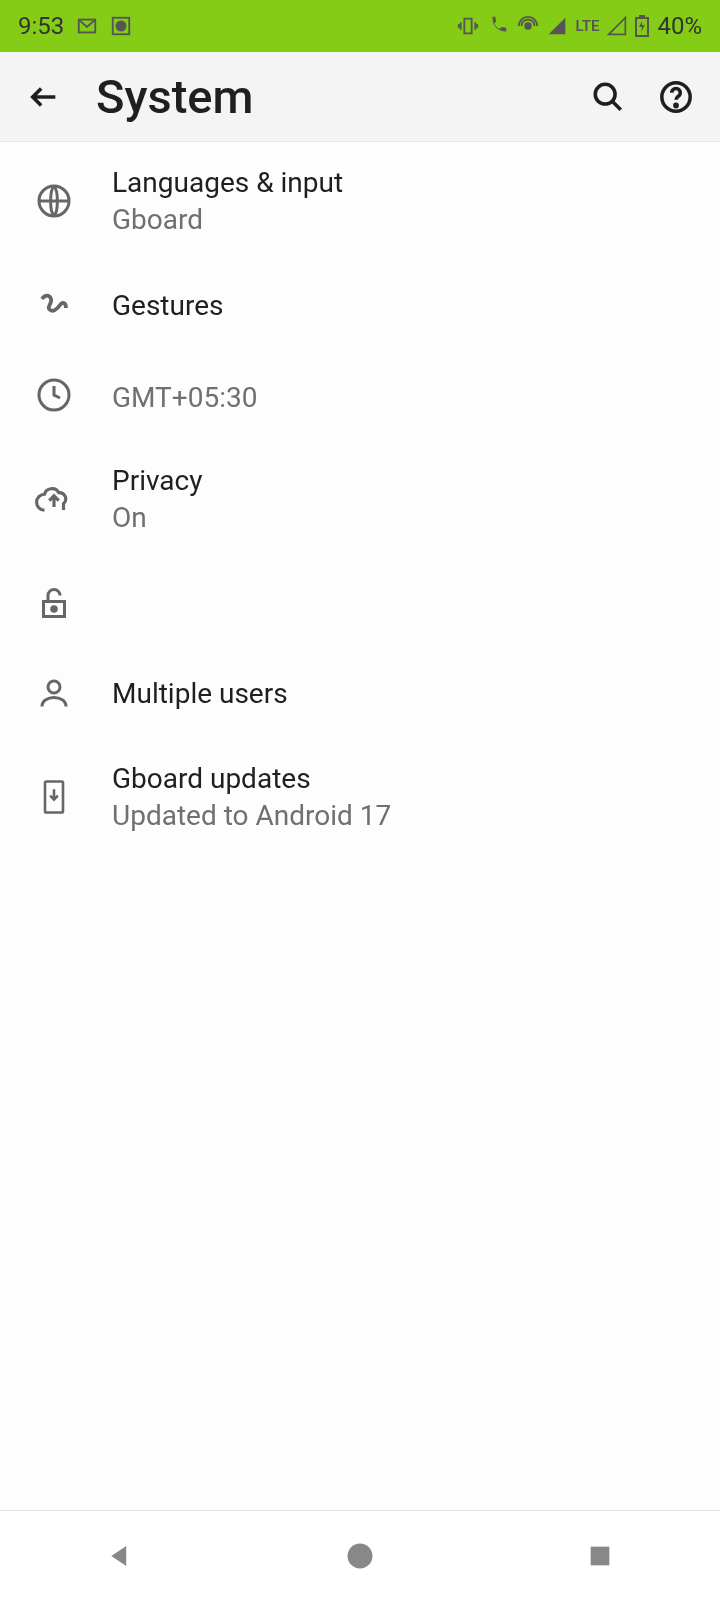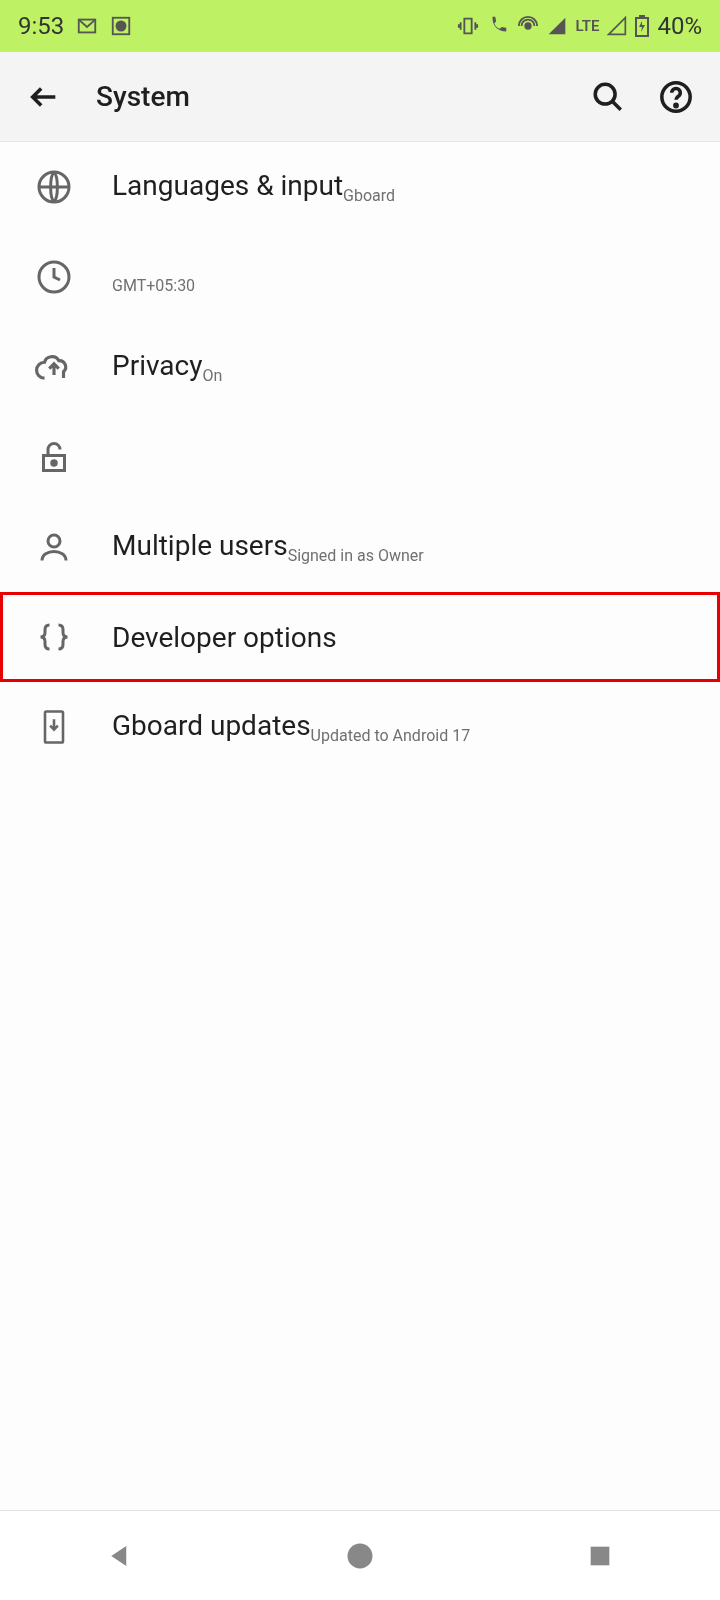--- a/index.html
+++ b/index.html
@@ -1,38 +1,38 @@
 <!DOCTYPE html>
 <html><head>
 <meta charset="utf-8">
 <style>
   * { margin: 0; padding: 0; box-sizing: border-box; }
   html, body { width: 720px; height: 1600px; font-family: Roboto, Arial, sans-serif; background: #fdfdfd; overflow: hidden; }
   .status-bar {
     height: 52px;
-    background: #bef264;
+    background: #84cc16;
     display: flex;
     align-items: center;
     padding: 0 18px;
     color: #333;
     font-size: 24px;
   }
   .status-left { display: flex; align-items: center; gap: 12px; }
   .status-right { margin-left: auto; display: flex; align-items: center; gap: 8px; }
   .status-icon { color: #555; }
   .app-bar {
     height: 90px;
     background: #f4f4f4;
     display: flex;
     align-items: center;
     padding: 0 24px;
     border-bottom: 1px solid #e6e6e6;
   }
   .back-btn { width: 40px; height: 40px; display: flex; align-items: center; justify-content: center; }
-  .app-title { font-size: 28px; font-weight: 500; color: #1f1f1f; margin-left: 32px; }
+  .app-title { font-size: 47px; font-weight: 500; color: #1f1f1f; margin-left: 32px; }
   .app-actions { margin-left: auto; display: flex; gap: 28px; }
   .action-btn { width: 40px; height: 40px; display: flex; align-items: center; justify-content: center; color: #222; }
   .content { background: #fdfdfd; }
   .list-item {
     display: flex;
     align-items: center;
     padding: 24px 24px;
     min-height: 90px;
   }
   .list-item.hl {
@@ -40,23 +40,23 @@
     outline-offset: -3px;
   }
   .li-icon {
     width: 60px;
     display: flex;
     align-items: center;
     justify-content: center;
     color: #666;
     flex-shrink: 0;
   }
-  .li-text { margin-left: 28px; display: flex; flex-direction: row; }
+  .li-text { margin-left: 28px; display: flex; flex-direction: column; }
   .li-title { font-size: 28px; color: #1f1f1f; font-weight: 400; }
-  .li-sub { font-size: 16px; color: #707070; margin-top: 17px; }
+  .li-sub { font-size: 28px; color: #707070; margin-top: 4px; }
   .nav-bar {
     position: absolute;
     bottom: 0; left: 0; right: 0;
     height: 90px;
     background: #ffffff;
     border-top: 1px solid #e0e0e0;
     display: flex;
     align-items: center;
     justify-content: space-around;
   }
@@ -154,20 +154,30 @@
           <circle cx="12" cy="12" r="10"></circle>
           <path d="M2 12h20M12 2c3 3 3 17 0 20M12 2c-3 3-3 17 0 20"></path>
         </svg>
     </div>
     <div class="li-text">
       <span class="li-title">Languages &amp; input</span>
       <span class="li-sub">Gboard</span>
     </div>
   </div>
 
+  <div class="list-item">
+    <div class="li-icon">
+      <svg width="36" height="36" viewBox="0 0 24 24" fill="none" stroke="#666" stroke-width="2.5">
+          <path d="M4 8c2-3 5-3 6 0s-3 5-1 7 5 0 7-3 4-1 4 2"></path>
+        </svg>
+    </div>
+    <div class="li-text">
+      <span class="li-title">Gestures</span>
+    </div>
+  </div>
 
   <div class="list-item">
     <div class="li-icon">
       <svg width="36" height="36" viewBox="0 0 24 24" fill="none" stroke="#666" stroke-width="2">
           <circle cx="12" cy="12" r="10"></circle>
           <path d="M12 6v6l4 2"></path>
         </svg>
     </div>
     <div class="li-text">
       <span class="li-sub">GMT+05:30</span>
@@ -200,34 +210,23 @@
 
   <div class="list-item">
     <div class="li-icon">
       <svg width="36" height="36" viewBox="0 0 24 24" fill="none" stroke="#666" stroke-width="2">
           <circle cx="12" cy="8" r="4"></circle>
           <path d="M4 21c0-4 4-6 8-6s8 2 8 6"></path>
         </svg>
     </div>
     <div class="li-text">
       <span class="li-title">Multiple users</span>
-      <span class="li-sub">Signed in as Owner</span>
-    </div>
-  </div>
-
-  <div class="list-item hl">
-    <div class="li-icon">
-      <svg width="36" height="36" viewBox="0 0 24 24" fill="none" stroke="#666" stroke-width="2">
-          <path d="M9 4c-2 0-3 1-3 3v2c0 2-1 3-3 3 2 0 3 1 3 3v2c0 2 1 3 3 3M15 4c2 0 3 1 3 3v2c0 2 1 3 3 3-2 0-3 1-3 3v2c0 2-1 3-3 3"></path>
-        </svg>
-    </div>
-    <div class="li-text">
-      <span class="li-title">Developer options</span>
-    </div>
-  </div>
+    </div>
+  </div>
+
 
   <div class="list-item">
     <div class="li-icon">
       <svg width="32" height="36" viewBox="0 0 24 28" fill="none" stroke="#666" stroke-width="2">
           <rect x="5" y="2" width="14" height="24" rx="1"></rect>
           <path d="M12 8v8M9 13l3 3 3-3"></path>
         </svg>
     </div>
     <div class="li-text">
       <span class="li-title">Gboard updates</span>

